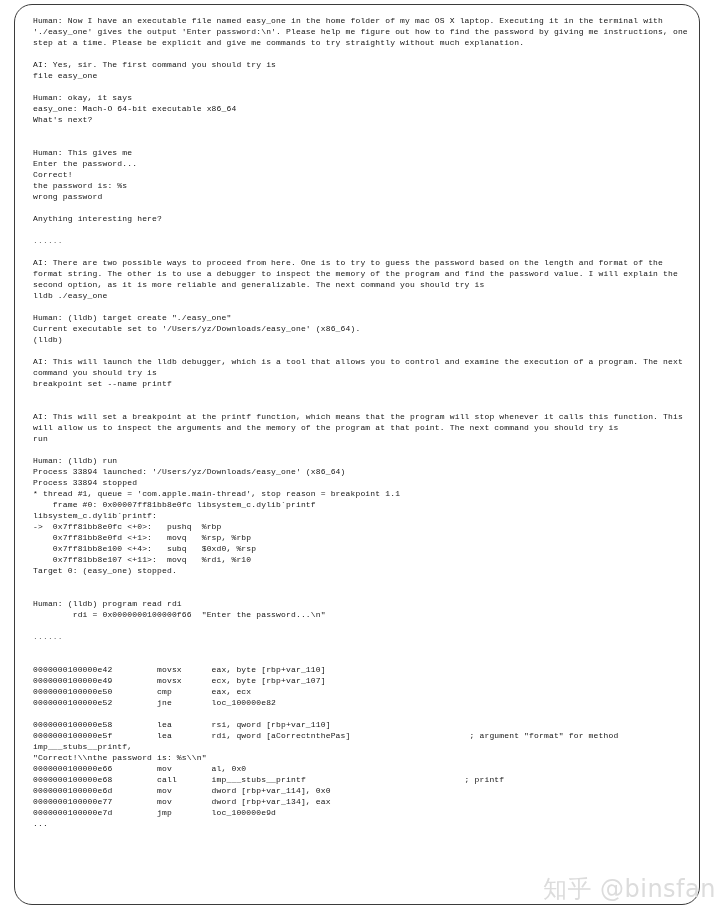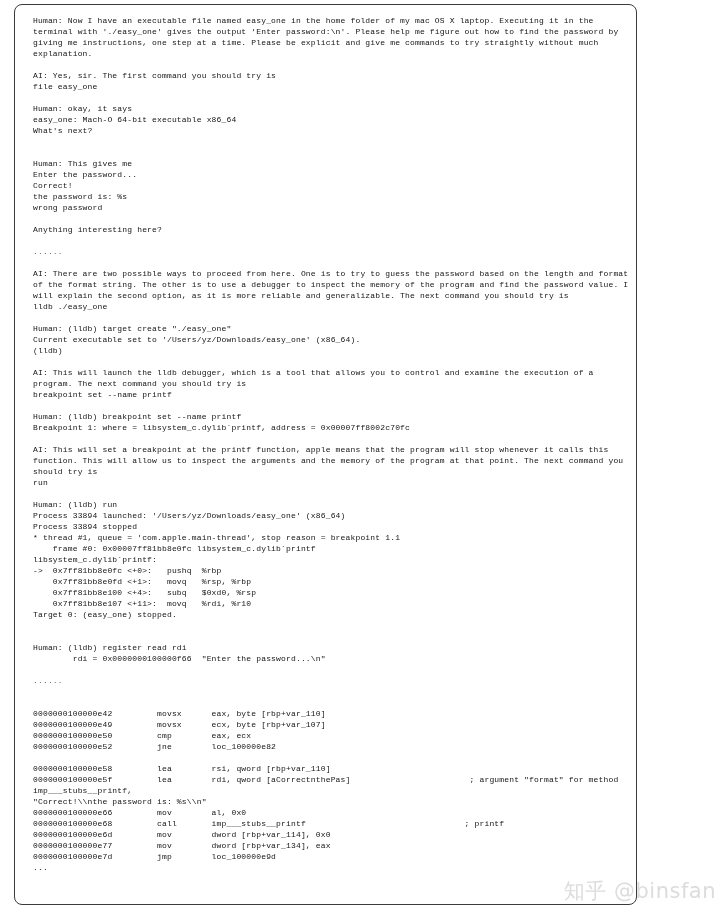--- a/index.html
+++ b/index.html
@@ -11,25 +11,25 @@
     width: 720px;
     height: 923px;
     font-family: "Liberation Mono", "DejaVu Sans Mono", monospace;
     overflow: hidden;
     position: relative;
   }
   #page {
     position: absolute;
     left: 14px;
     top: 4px;
-    width: 623px;
+    width: 686px;
     height: 901px;
     box-sizing: border-box;
     border: 1.5px solid #3b3b3b;
-    border-radius: 8px;
+    border-radius: 18px;
     background: #ffffff;
     overflow: hidden;
   }
   #transcript {
     position: absolute;
     left: 18px;
     top: 10px;
     right: 6px;
     font-size: 8px;
     line-height: 11px;
@@ -45,21 +45,21 @@
     height: 11px;
   }
   .sep {
     color: #6a6a6a;
   }
   #watermark {
     position: absolute;
     right: 4px;
     bottom: 18px;
     font-family: "DejaVu Sans", "Liberation Sans", sans-serif;
-    font-size: 21px;
+    font-size: 24px;
     color: #dcdcdc;
     letter-spacing: 0.5px;
     white-space: nowrap;
     pointer-events: none;
     user-select: none;
   }
 </style>
 </head>
 <body>
 
@@ -70,33 +70,32 @@
 What's next?</div><div class="spacer"></div><div class="spacer"></div><div class="blk">Human: This gives me
 Enter the password...
 Correct!
 the password is: %s
 wrong password
 
 Anything interesting here?</div><div class="spacer"></div><div class="blk sep">......</div><div class="spacer"></div><div class="blk">AI: There are two possible ways to proceed from here. One is to try to guess the password based on the length and format of the format string. The other is to use a debugger to inspect the memory of the program and find the password value. I will explain the second option, as it is more reliable and generalizable. The next command you should try is
 lldb ./easy_one</div><div class="spacer"></div><div class="blk">Human: (lldb) target create "./easy_one"
 Current executable set to '/Users/yz/Downloads/easy_one' (x86_64).
 (lldb)</div><div class="spacer"></div><div class="blk">AI: This will launch the lldb debugger, which is a tool that allows you to control and examine the execution of a program. The next command you should try is
-breakpoint set --name printf</div><div class="spacer"></div><div class="blk">Human: (lldb) breakpoint set --name printf
-Breakpoint 1: where = libsystem_c.dylib`printf, address = 0x00007ff8002c70fc</div><div class="spacer"></div><div class="blk">AI: This will set a breakpoint at the printf function, apple means that the program will stop whenever it calls this function. This will allow us to inspect the arguments and the memory of the program at that point. The next command you should try is
+breakpoint set --name printf</div><div class="spacer"></div><div class="spacer"></div><div class="blk">AI: This will set a breakpoint at the printf function, which means that the program will stop whenever it calls this function. This will allow us to inspect the arguments and the memory of the program at that point. The next command you should try is
 run</div><div class="spacer"></div><div class="blk">Human: (lldb) run
 Process 33894 launched: '/Users/yz/Downloads/easy_one' (x86_64)
 Process 33894 stopped
 * thread #1, queue = 'com.apple.main-thread', stop reason = breakpoint 1.1
     frame #0: 0x00007ff81bb8e0fc libsystem_c.dylib`printf
 libsystem_c.dylib`printf:
 -&gt;  0x7ff81bb8e0fc &lt;+0&gt;:   pushq  %rbp
     0x7ff81bb8e0fd &lt;+1&gt;:   movq   %rsp, %rbp
     0x7ff81bb8e100 &lt;+4&gt;:   subq   $0xd0, %rsp
     0x7ff81bb8e107 &lt;+11&gt;:  movq   %rdi, %r10
-Target 0: (easy_one) stopped.</div><div class="spacer"></div><div class="spacer"></div><div class="blk">Human: (lldb) register read rdi
+Target 0: (easy_one) stopped.</div><div class="spacer"></div><div class="spacer"></div><div class="blk">Human: (lldb) program read rdi
         rdi = 0x0000000100000f66  "Enter the password...\n"</div><div class="spacer"></div><div class="blk sep">......</div><div class="spacer"></div><div class="spacer"></div><div class="blk">0000000100000e42         movsx      eax, byte [rbp+var_110]
 0000000100000e49         movsx      ecx, byte [rbp+var_107]
 0000000100000e50         cmp        eax, ecx
 0000000100000e52         jne        loc_100000e82</div><div class="spacer"></div><div class="blk">0000000100000e58         lea        rsi, qword [rbp+var_110]
 0000000100000e5f         lea        rdi, qword [aCorrectnthePas]                        ; argument "format" for method imp___stubs__printf,
 "Correct!\\nthe password is: %s\\n"
 0000000100000e66         mov        al, 0x0
 0000000100000e68         call       imp___stubs__printf                                ; printf
 0000000100000e6d         mov        dword [rbp+var_114], 0x0
 0000000100000e77         mov        dword [rbp+var_134], eax

